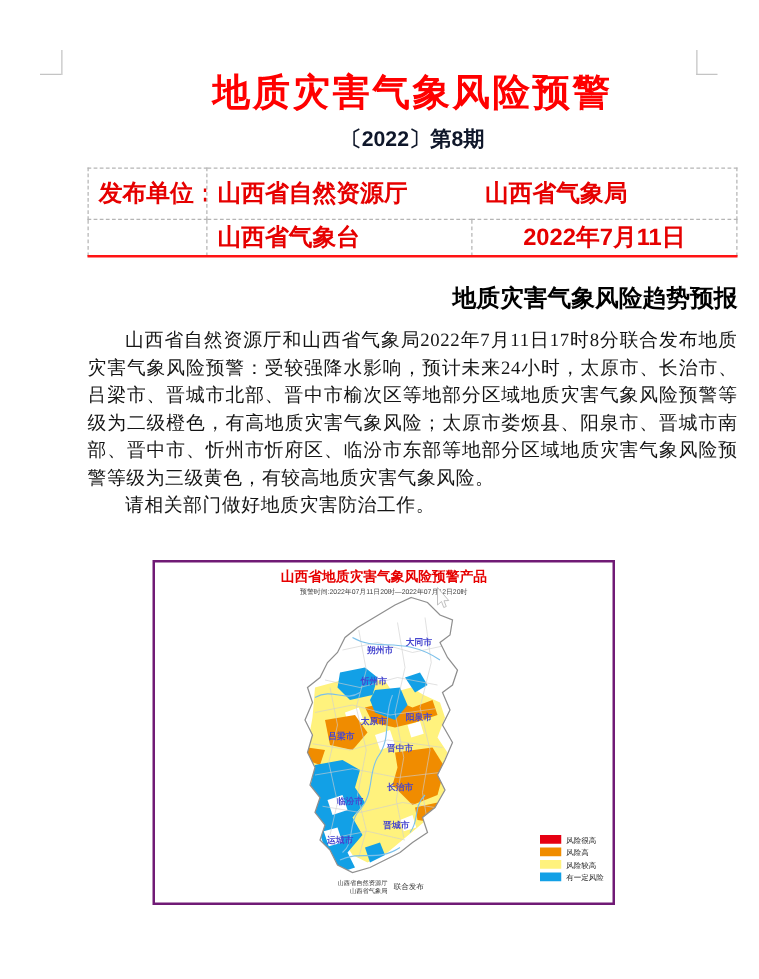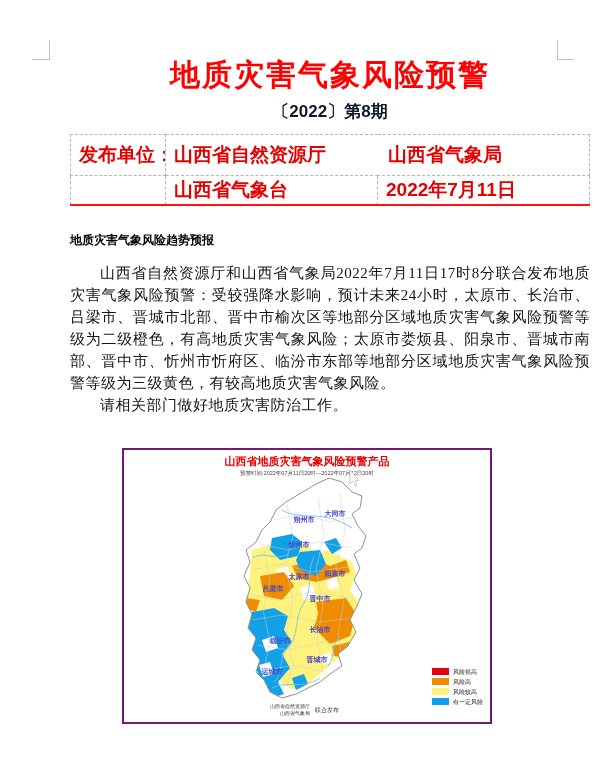--- a/index.html
+++ b/index.html
@@ -48,30 +48,30 @@
     font-family:"Liberation Sans", sans-serif;
     font-weight:bold;
     font-size:19px;
     padding:7px 8px;
     vertical-align:middle;
     white-space:nowrap;
     overflow:hidden;
   }
   table.info tr.r3 td { padding:1px 8px; height:22px; }
   td.lbl { width:95px; }
-  td.datecell { text-align:left; }
+  td.datecell { text-align:center; }
   .pub1 { margin-right:62px; }
   .red-rule { border-top:2px solid #ff1313; height:0; margin-top:-1px; }
 
   .sec-heading {
     margin:24px 0 12px 0;
-    text-align:left;
-    font-family:Liberation Sans, sans-serif;
-    font-weight:bold;
-    font-size:12px;
+    text-align:right;
+    font-family:Liberation Mono, monospace;
+    font-weight:bold;
+    font-size:19px;
     color:#000;
     line-height:20px;
   }
   p.body-par {
     margin:0;
     font-size:15px;
     line-height:22px;
     color:#141414;
     text-align:justify;
     text-indent:2em;

